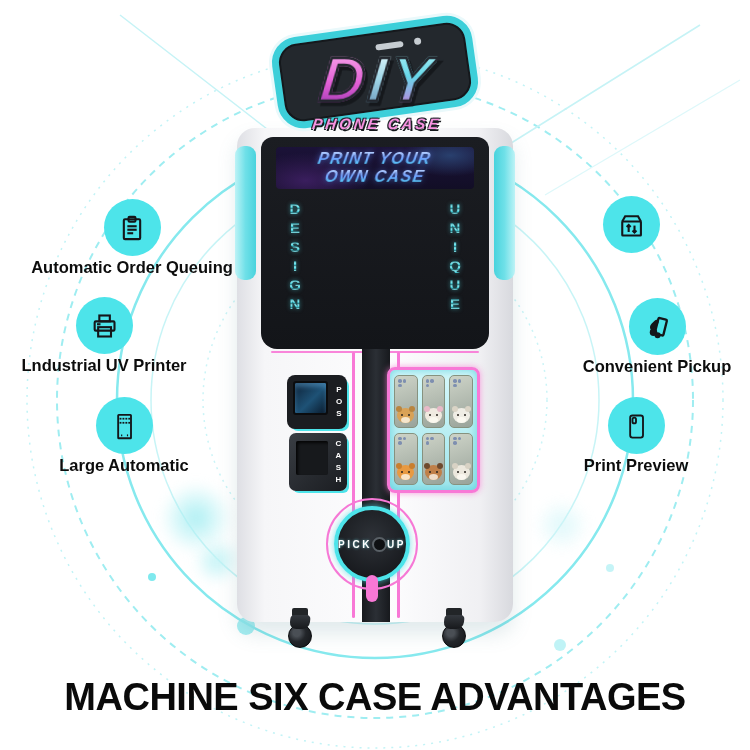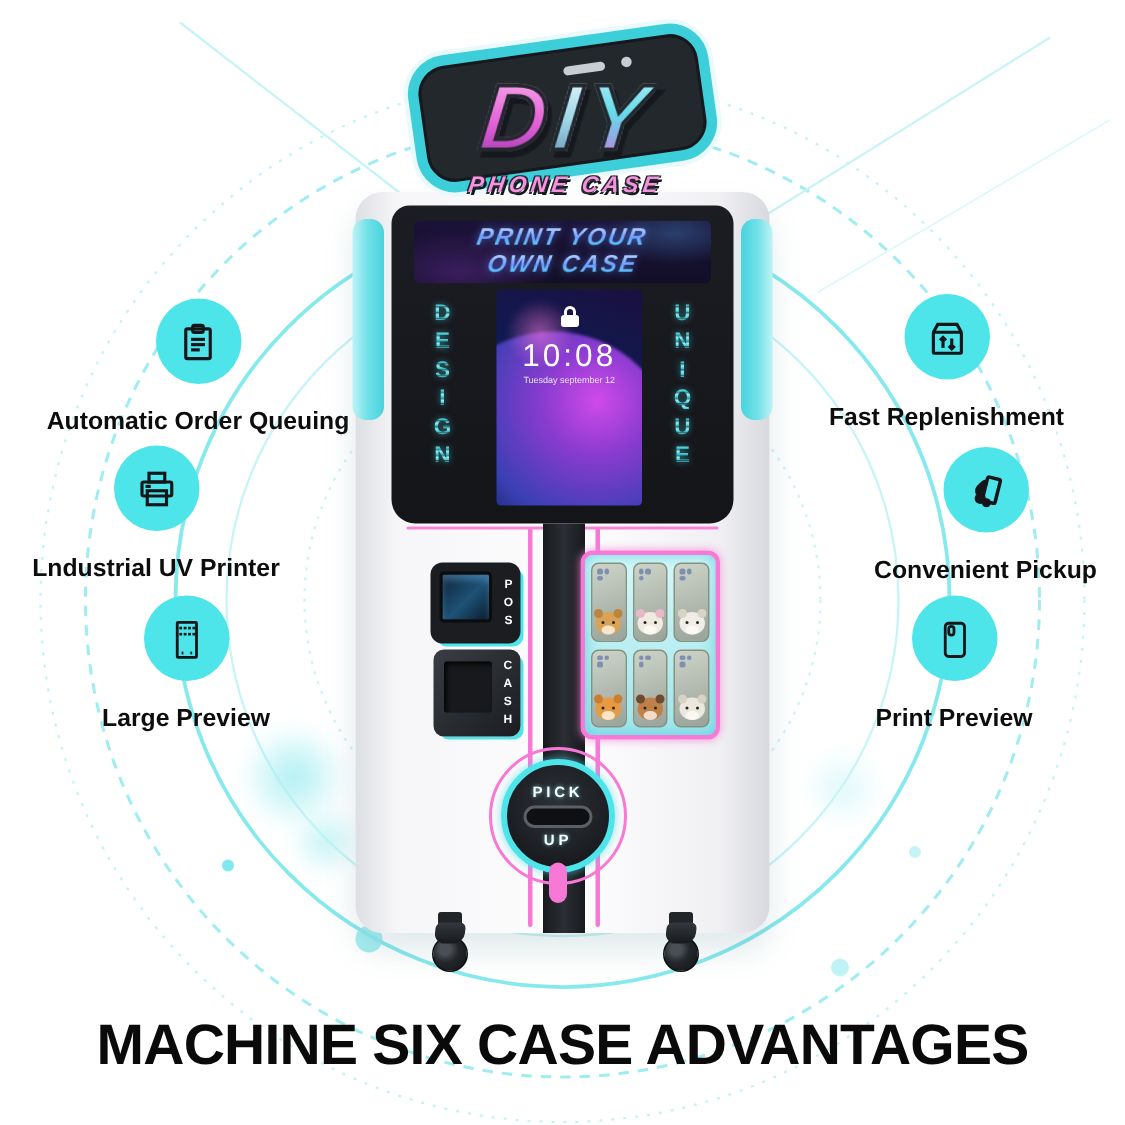--- a/index.html
+++ b/index.html
@@ -122,39 +122,39 @@
   .ear { width:6px; height:6px; top:-2px; }
   .ear.l { left:-1px; } .ear.r { right:-1px; }
   .eye { width:2px; height:2px; background:#2A251F; top:6px; }
   .eye.l { left:4px; } .eye.r { right:4px; }
   .muz { width:9px; height:6px; background:rgba(255,252,244,.75); bottom:0; left:4px; }
 
   .pickup-pink { position:absolute; left:89px; top:370px; width:92px; height:92px; border-radius:50%;
      border:2.5px solid var(--pink); }
   .pickup { position:absolute; left:97px; top:378px; width:76px; height:76px; border-radius:50%;
      border:4px solid var(--cyan); background:radial-gradient(circle at 50% 40%,#2E3238 0%,#17191D 80%);
-     display:flex; flex-direction:column; align-items:center; justify-content:center;
+     display:flex; flex-direction:row; align-items:center; justify-content:center;
      box-shadow:0 0 6px rgba(70,220,230,.7); }
   .pu-txt { color:#fff; font-weight:900; font-size:10px; letter-spacing:2.5px; text-shadow:0 0 3px rgba(120,230,240,.8); }
   .pu-slot { width:46px; height:15px; margin:3px 0; border:2px solid #596066; border-radius:8px; background:#0E1013; }
   .pill { position:absolute; left:129px; top:447px; width:12px; height:27px; border-radius:6px; background:var(--pink); }
 
   .caster { position:absolute; width:34px; height:56px; top:480px; }
   .caster.cl { left:46px; } .caster.cr { left:200px; }
   .c-mount { width:16px; height:9px; background:#222528; margin:0 auto; border-radius:2px; }
   .c-arm { width:20px; height:14px; background:linear-gradient(#34383E,#17191C); margin:-2px auto 0;
      border-radius:4px 4px 7px 7px; transform:skewX(-6deg); }
   .c-wheel { width:24px; height:24px; margin:-5px auto 0; border-radius:50%; border:1px solid #0B0C0E;
      background:radial-gradient(circle at 35% 35%,#4A4F55 0%,#4A4F55 18%,#23262A 45%,#121417 100%); }
 
   
   .feature { position:absolute; width:240px; text-align:center; }
   .fi-circle { width:57px; height:57px; border-radius:50%; background:var(--cyan); margin:0 auto;
      display:flex; align-items:center; justify-content:center; }
-  .fi-label { margin-top:16px; font-weight:700; font-size:16.5px; color:#0D0D0D; white-space:nowrap; }
+  .fi-label { margin-top:2px; font-weight:700; font-size:16.5px; color:#0D0D0D; white-space:nowrap; }
   #f-l1 { left:12px;  top:199px; }
   #f-l2 { left:-16px; top:297px; }
   #f-l3 { left:4px;   top:397px; }
   #f-r1 { left:511px; top:196px; }
   #f-r2 { left:537px; top:298px; }
   #f-r3 { left:516px; top:397px; }
 
   
   #heading { position:absolute; left:0; right:0; top:676px; text-align:center;
      font-weight:700; font-size:38px; letter-spacing:-0.5px; color:#0A0A0A; }
@@ -211,30 +211,20 @@
         </div>
       <div class="vert vright vsplit">
           <div class="vchar">U</div>
           <div class="vchar">N</div>
           <div class="vchar">I</div>
           <div class="vchar">Q</div>
           <div class="vchar">U</div>
           <div class="vchar">E</div>
         </div>
 
-      <div class="phone-screen">
-        <div class="swirl"></div>
-        <div class="swirl2"></div>
-        <div class="lock">
-          <div class="shackle"></div>
-            <div class="lbody"></div>
-        </div>
-        <div class="ptime">10:08</div>
-        <div class="pdate">Tuesday september 12</div>
-      </div>
     </div>
 
     <div class="stripe"></div>
     <div class="pink-line pl"></div>
     <div class="pink-line pr"></div>
 
     <div class="pos-unit">
       <div class="pos-screen"></div>
       <div class="unit-tab vsplit">
           <div class="vchar">P</div>
@@ -396,35 +386,34 @@
           <line x1="14" y1="5" x2="14" y2="6.5"></line>
           <line x1="16.5" y1="5" x2="16.5" y2="6.5"></line>
         <line x1="9" y1="8.5" x2="9" y2="10"></line>
           <line x1="11.5" y1="8.5" x2="11.5" y2="10"></line>
           <line x1="14" y1="8.5" x2="14" y2="10"></line>
           <line x1="16.5" y1="8.5" x2="16.5" y2="10"></line>
         <line x1="9.5" y1="20" x2="10.5" y2="20"></line>
           <line x1="14.5" y1="20" x2="15.5" y2="20"></line>
       </svg>
     </div>
-    <div class="fi-label">Large Preview</div>
+    <div class="fi-label">Large Automatic</div>
   </div>
 
   <div class="feature" id="f-r1">
     <div class="fi-circle">
       <svg width="28" height="28" viewBox="0 0 24 24" fill="none" stroke="#14161A" stroke-width="1.8">
         <path d="M4.5 9 L7 4.5 H18 L20.5 9"></path>
         <rect x="4.5" y="9" width="16" height="12" rx="0.5"></rect>
         <line x1="10" y1="18" x2="10" y2="12"></line>
           <path d="M8.3 13.7 L10 12 L11.7 13.7"></path>
         <line x1="15" y1="12.5" x2="15" y2="18.5"></line>
           <path d="M13.3 16.8 L15 18.5 L16.7 16.8"></path>
       </svg>
     </div>
-    <div class="fi-label">Fast Replenishment</div>
   </div>
 
   <div class="feature" id="f-r2">
     <div class="fi-circle">
       <svg width="28" height="28" viewBox="0 0 24 24">
         <g transform="rotate(14 14 12)">
           <rect x="10.5" y="3.5" width="9.5" height="16" rx="2" fill="#14161A"></rect>
           <rect x="12.5" y="5.5" width="5.5" height="12" fill="#4DE4EA"></rect>
         </g>
         <path d="M9.5 7 C12.5 4.5 14.5 6.5 13 9 L9.5 14.5 C6.5 16 4.5 12 7.5 9 Z" fill="#14161A"></path>

